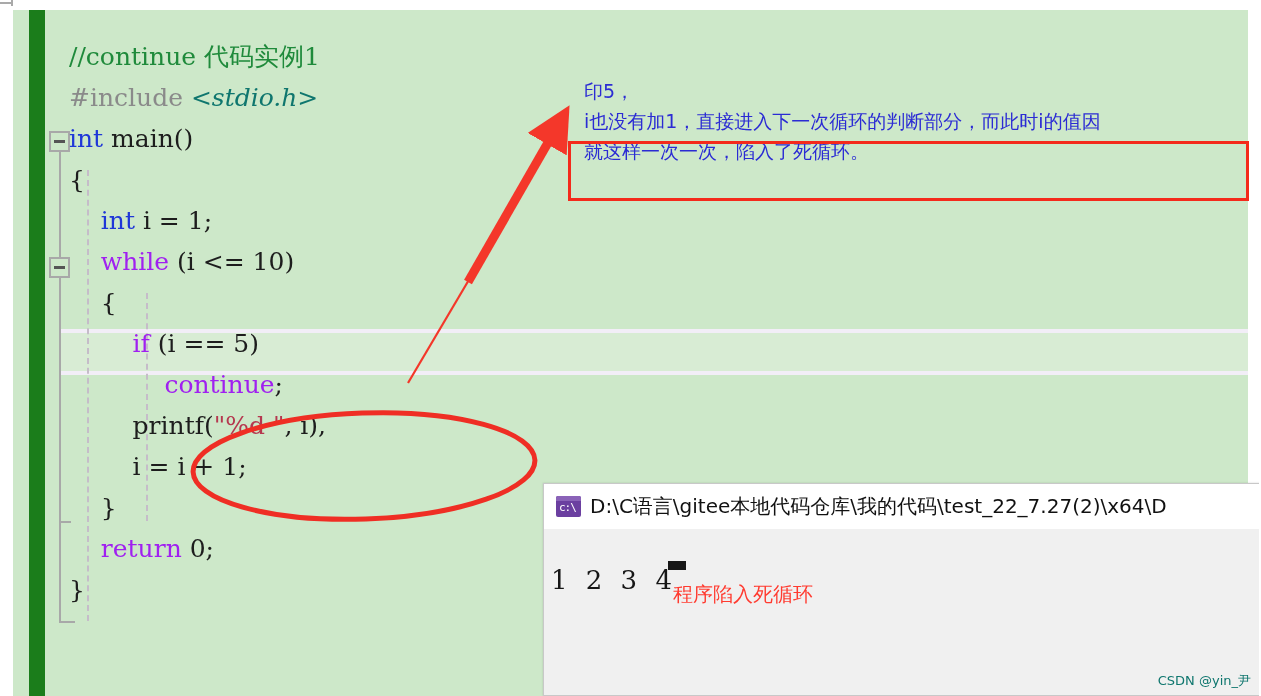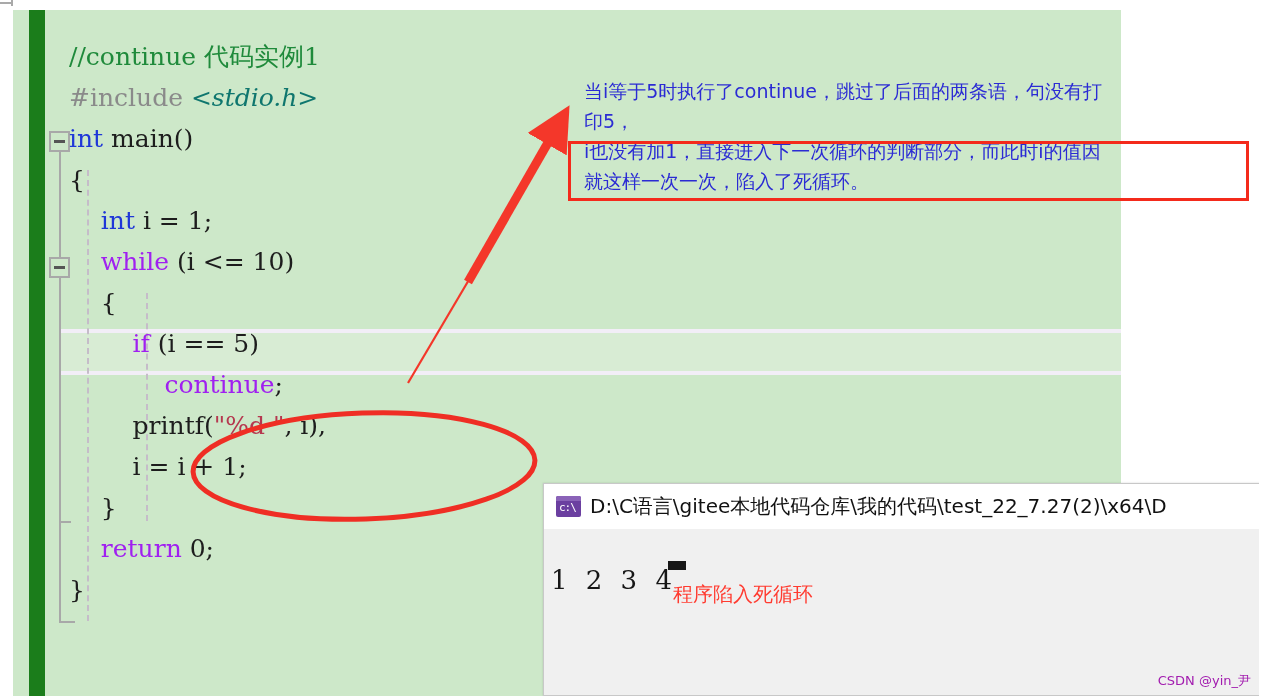--- a/index.html
+++ b/index.html
@@ -36,21 +36,21 @@
     width: 0px;
     height: 6px;
     border-left: 2px solid #a9a9a9;
   }
 
   
   .editor {
     position: absolute;
     left: 13px;
     top: 10px;
-    width: 1108px;
+    width: 1235px;
     height: 686px;
     background: #cde8c9;
     overflow: hidden;
   }
   
   .change-bar {
     position: absolute;
     left: 16px;
     top: 0px;
     width: 16px;
@@ -261,21 +261,21 @@
     white-space: pre;
   }
 
   
   .watermark {
     position: absolute;
     right: 10px;
     bottom: 6px;
     font-family: "DejaVu Sans", sans-serif;
     font-size: 13px;
-    color: #a21caf;
+    color: #0f766e;
     white-space: pre;
   }
   
   .page-edge-r {
     position: absolute;
     right: 0;
     top: 0;
     width: 2px;
     height: 696px;
     background: #ffffff;
@@ -304,21 +304,21 @@
     <div class="fold-foot" style="left:46px; top:511px; width:10px; height:0px;"></div>
     <div class="fold-line" style="left:46px; top:511px; height:100px;"></div>
     <div class="fold-foot" style="left:46px; top:571px; width:14px; height:40px;"></div>
 
     <div class="indent-guide" style="left:74px; top:160px; height:451px;"></div>
     <div class="indent-guide" style="left:133px; top:283px; height:228px;"></div>
 
     <div class="code" id="code-text"><span class="ln"><span class="cmt">//continue 代码实例1</span></span><span class="ln"><span class="pp">#include </span><span class="hdr">&lt;stdio.h&gt;</span></span><span class="ln"><span class="kw">int</span><span class="plain"> main()</span></span><span class="ln"><span class="plain">{</span></span><span class="ln"><span class="plain">    </span><span class="kw">int</span><span class="plain"> i = 1;</span></span><span class="ln"><span class="plain">    </span><span class="kw2">while</span><span class="plain"> (i &lt;= 10)</span></span><span class="ln"><span class="plain">    {</span></span><span class="ln"><span class="plain">        </span><span class="kw2">if</span><span class="plain"> (i == 5)</span></span><span class="ln"><span class="plain">            </span><span class="kw2">continue</span><span class="plain">;</span></span><span class="ln"><span class="plain">        printf(</span><span class="str">"%d "</span><span class="plain">, i),</span></span><span class="ln"><span class="plain">        i = i + 1;</span></span><span class="ln"><span class="plain">    }</span></span><span class="ln"><span class="plain">    </span><span class="kw2">return</span><span class="plain"> 0;</span></span><span class="ln"><span class="plain">}</span></span></div>
   </div>
 
-  <div class="annot" id="annot-text"><span class="al">当i等于5时执行了continue，跳过了后面的两条语，句没有打</span><span class="al">印5，</span><span class="al">i也没有加1，直接进入下一次循环的判断部分，而此时i的值因</span><span class="al">就这样一次一次，陷入了死循环。</span></div>
+  <div class="annot" id="annot-text"><span class="al">印5，</span><span class="al">i也没有加1，直接进入下一次循环的判断部分，而此时i的值因</span><span class="al">就这样一次一次，陷入了死循环。</span></div>
   <div class="red-box"></div>
 
   <svg class="overlay" viewBox="0 0 1261 696">
     <defs>
       <marker id="arrowhead" markerWidth="5" markerHeight="5" refX="2.2" refY="2.5" orient="auto">
         <polygon points="0,0 5,2.5 0,5" fill="#f4372a"></polygon>
       </marker>
     </defs>
 
     <line x1="408" y1="383" x2="470" y2="278" stroke="#f4372a" stroke-width="2.2"></line>

